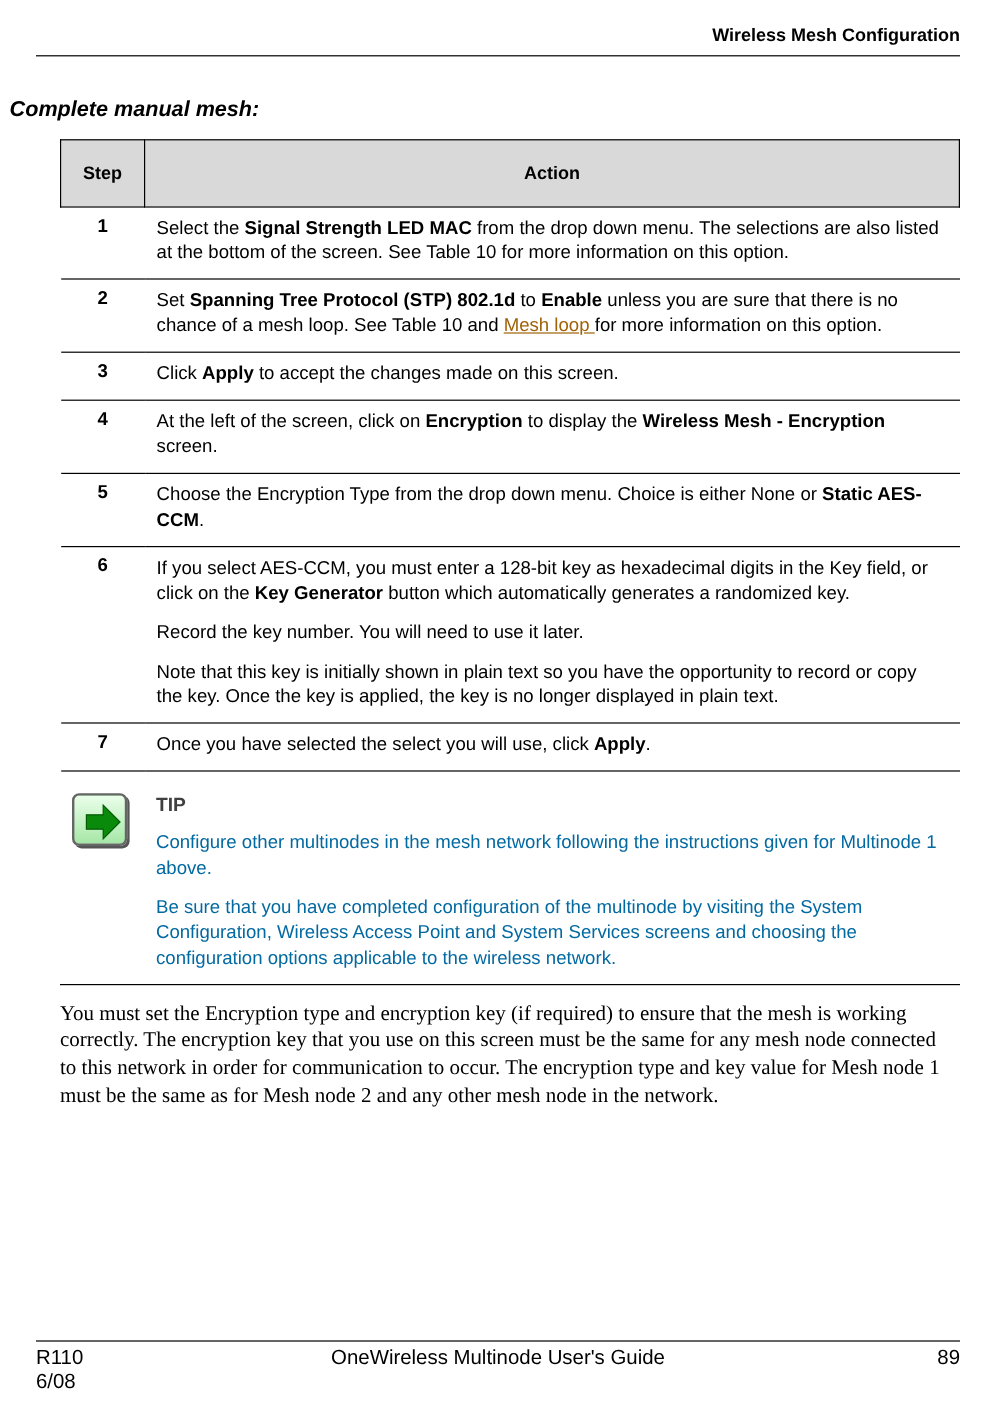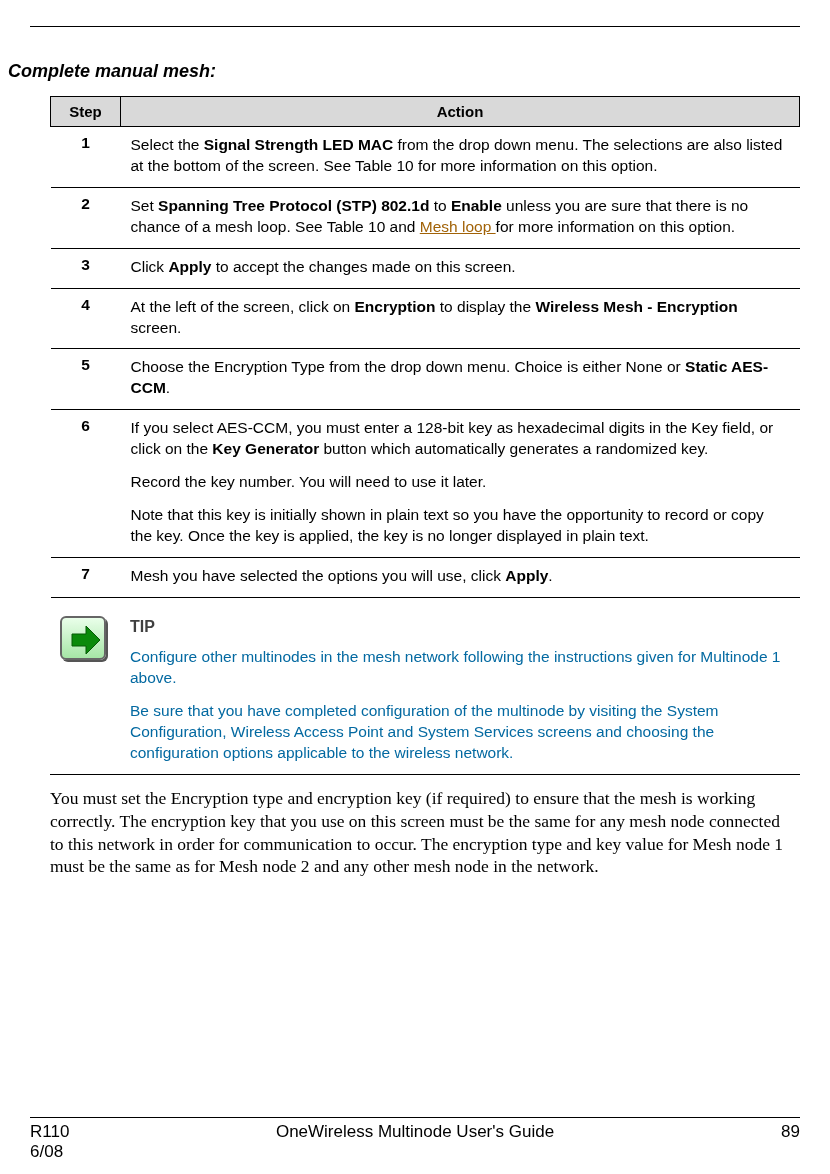--- a/index.html
+++ b/index.html
@@ -29,21 +29,21 @@
   }
   table.steps {
     border-collapse: collapse;
     width: 750px;
     margin-left: 20px;
     margin-bottom: 10px;
   }
   table.steps th {
     background: #d9d9d9;
     border: 1px solid #000;
-    padding: 6px 8px;
+    padding: 19px 8px;
     font-weight: bold;
     font-size: 15px;
     text-align: center;
   }
   table.steps th.step-col { width: 70px; }
   table.steps td {
     border-bottom: 1px solid #000;
     padding: 8px 10px 10px 10px;
     vertical-align: top;
     font-size: 15.5px;
@@ -99,20 +99,21 @@
   }
   .footer-row { display: flex; justify-content: space-between; }
   .footer-center { position: absolute; left: 0; right: 0; text-align: center; }
   .action-cell p { margin-bottom: 12px; }
   .action-cell p:last-child { margin-bottom: 0; }
 </style>
 </head>
 <body>
 
 <div class="header">
+  <div class="title">Wireless Mesh Configuration</div>
 </div>
 
 <div class="section-title">Complete manual mesh:</div>
 
 <table class="steps">
   <thead>
     <tr>
       <th class="step-col">Step</th>
       <th>Action</th>
     </tr>
@@ -141,21 +142,21 @@
       <tr>
         <td class="stepnum">6</td>
         <td class="action-cell">
           <p><span>If you select AES-CCM, you must enter a 128-bit key as hexadecimal digits in the Key field, or click on the </span><span class="bold">Key Generator</span><span> button which automatically generates a randomized key.</span></p>
           <p><span>Record the key number.  You will need to use it later.</span></p>
           <p><span>Note that this key is initially shown in plain text so you have the opportunity to record or copy the key. Once the key is applied, the key is no longer displayed in plain text.</span></p>
         </td>
       </tr>
       <tr>
         <td class="stepnum">7</td>
-        <td class="action-cell"><span>Mesh you have selected the options you will use, click </span><span class="bold">Apply</span><span>.</span></td>
+        <td class="action-cell"><span>Once you have selected the select you will use, click </span><span class="bold">Apply</span><span>.</span></td>
       </tr>
     </tbody>
 </table>
 
 <table class="steps">
   <tbody>
     <tr class="tip-row">
       <td class="tip-icon-cell">
         <div class="tip-icon">
           <svg width="38" height="36" viewBox="0 0 38 36">

